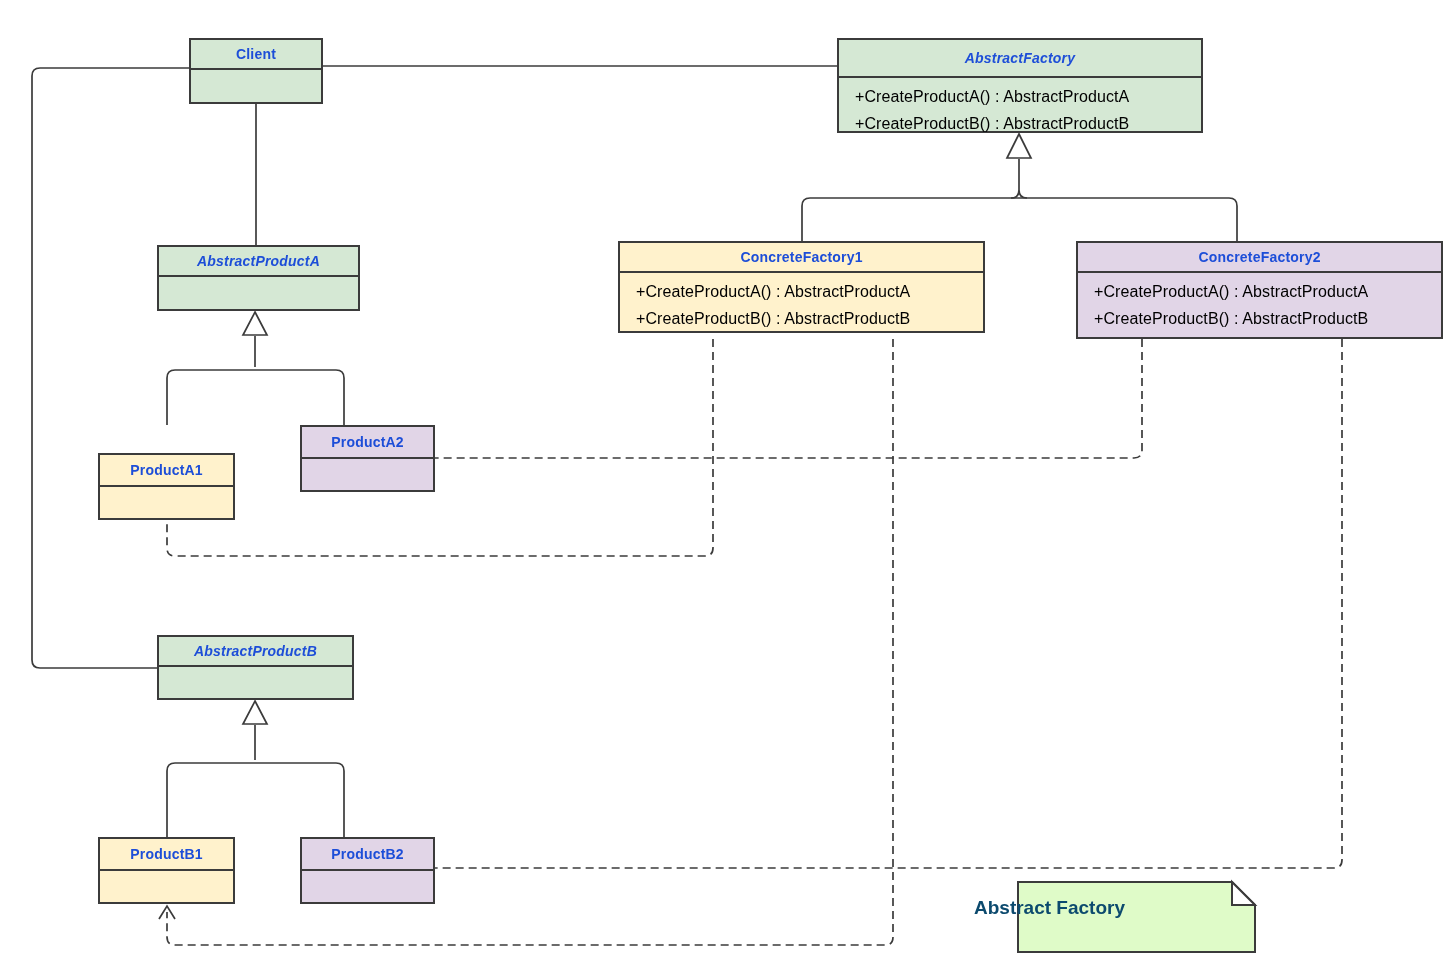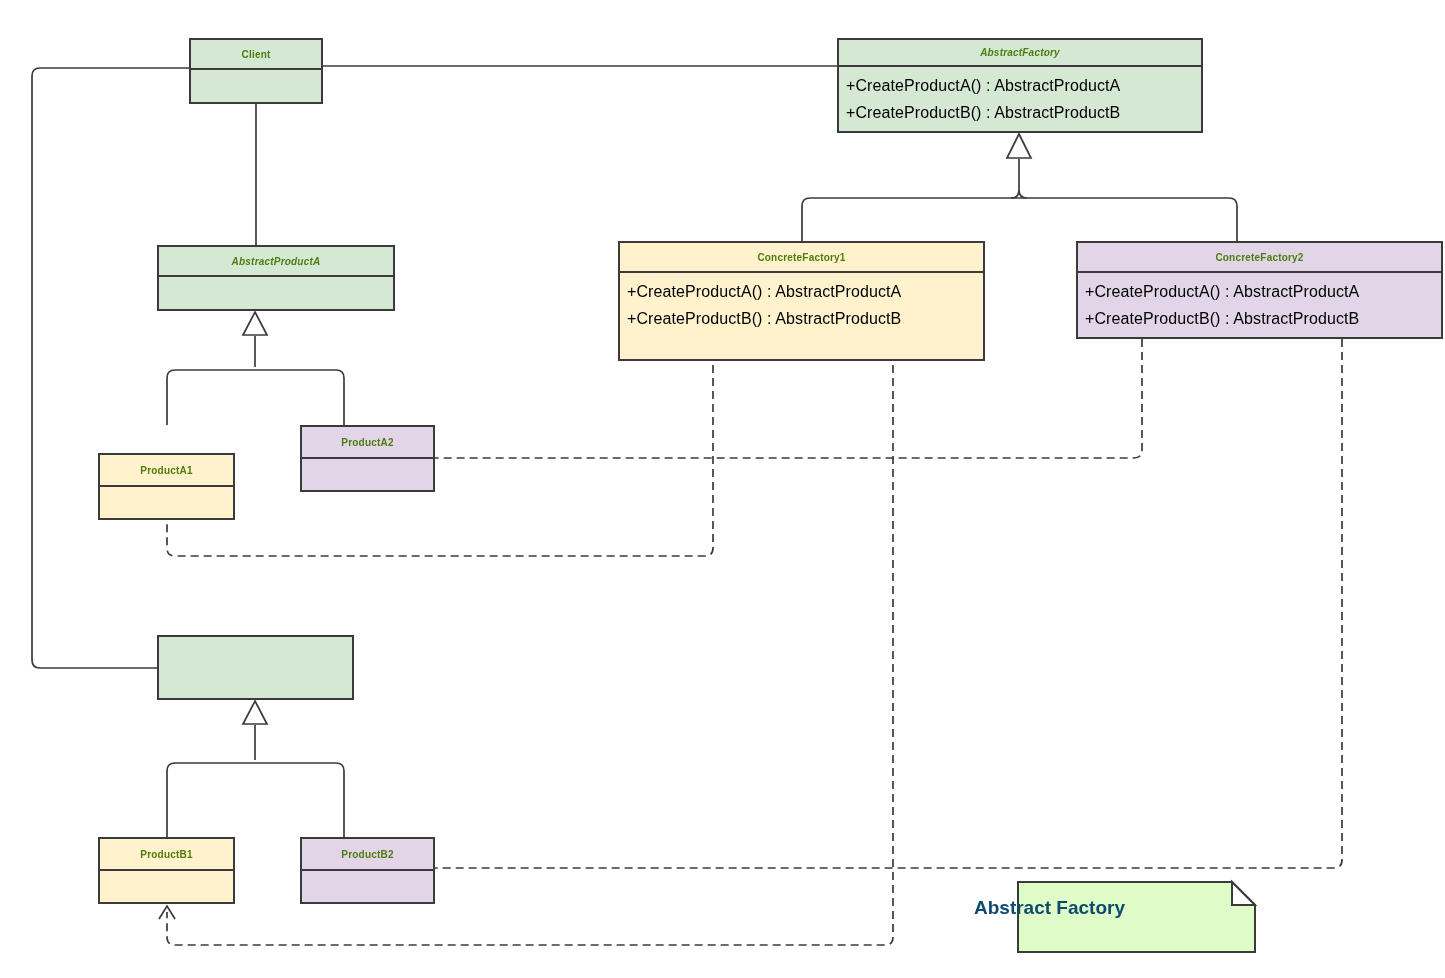--- a/index.html
+++ b/index.html
@@ -7,26 +7,26 @@
     position:relative;width:1445px;height:978px;background:#ffffff;
     font-family:"Liberation Sans", sans-serif;overflow:hidden;
   }
   svg.connector-layer{position:absolute;left:0;top:0;width:1445px;height:978px;}
   .uml-class{
     position:absolute;box-sizing:border-box;border:2px solid #3b3b3b;
     display:flex;flex-direction:column;background:#fff;
   }
   .ctitle{
     box-sizing:border-box;border-bottom:2px solid #3b3b3b;font-weight:bold;
-    font-size:10px;color:#4d7c0f;display:flex;align-items:center;justify-content:center;
+    font-size:14px;color:#1d4ed8;display:flex;align-items:center;justify-content:center;
     height:30px;flex:0 0 auto;letter-spacing:.2px;
   }
   .abstract .ctitle{font-style:italic;}
   .cbody{flex:1 1 auto;}
-  .cmethods{flex:1 1 auto;padding:5px 7px 0;font-size:16px;color:#000;}
+  .cmethods{flex:1 1 auto;padding:5px 16px 0;font-size:16px;color:#000;}
   .cmethods div{line-height:27px;white-space:nowrap;letter-spacing:.1px;}
   .fill-green{background:#d5e8d4;}
   .fill-green .ctitle{background:#d5e8d4;}
   .fill-yellow{background:#fff2cc;}
   .fill-yellow .ctitle{background:#fff2cc;}
   .fill-purple{background:#e1d5e7;margin-left:23px;}
   .fill-purple .ctitle{background:#e1d5e7;}
   .note-text{
     position:absolute;left:974px;top:897px;font-weight:bold;font-size:19px;color:#0c4a6e;
   }
@@ -96,59 +96,60 @@
       </g>
     </g>
   </svg>
 
   <div class="uml-class fill-green" style="left:189px;top:38px;width:134px;height:66px;">
     <div class="ctitle">Client</div>
     <div class="cbody"></div>
   </div>
 
   <div class="uml-class fill-green abstract" style="left:837px;top:38px;width:366px;height:95px;">
-    <div class="ctitle" style="height:27px">AbstractFactory</div>
+    <div class="ctitle" style="height:38px">AbstractFactory</div>
     <div class="cmethods">
       <div>+CreateProductA() : AbstractProductA</div>
       <div>+CreateProductB() : AbstractProductB</div>
     </div>
   </div>
 
-  <div class="uml-class fill-yellow" style="left:618px;top:241px;width:367px;height:120px;">
+  <div class="uml-class fill-yellow" style="left:618px;top:241px;width:367px;height:92px;">
     <div class="ctitle">ConcreteFactory1</div>
     <div class="cmethods">
       <div>+CreateProductA() : AbstractProductA</div>
       <div>+CreateProductB() : AbstractProductB</div>
     </div>
   </div>
 
   <div class="uml-class fill-purple" style="left:1053px;top:241px;width:367px;height:98px;">
     <div class="ctitle">ConcreteFactory2</div>
     <div class="cmethods">
       <div>+CreateProductA() : AbstractProductA</div>
       <div>+CreateProductB() : AbstractProductB</div>
     </div>
   </div>
 
-  <div class="uml-class fill-green abstract" style="left:157px;top:245px;width:238px;height:66px;">
+  <div class="uml-class fill-green abstract" style="left:157px;top:245px;width:203px;height:66px;">
     <div class="ctitle">AbstractProductA</div>
     <div class="cbody"></div>
   </div>
 
   <div class="uml-class fill-yellow" style="left:98px;top:425px;width:137px;height:67px;margin-top:28px;">
     <div class="ctitle" style="height:32px">ProductA1</div>
     <div class="cbody"></div>
   </div>
 
   <div class="uml-class fill-purple" style="left:277px;top:425px;width:135px;height:67px;">
     <div class="ctitle" style="height:32px">ProductA2</div>
     <div class="cbody"></div>
   </div>
 
   <div class="uml-class fill-green abstract" style="left:157px;top:635px;width:197px;height:65px;">
+    <div class="ctitle">AbstractProductB</div>
     <div class="cbody"></div>
   </div>
 
   <div class="uml-class fill-yellow" style="left:98px;top:837px;width:137px;height:67px;">
     <div class="ctitle" style="height:32px">ProductB1</div>
     <div class="cbody"></div>
   </div>
 
   <div class="uml-class fill-purple" style="left:277px;top:837px;width:135px;height:67px;justify-content:center;">
     <div class="ctitle" style="height:32px">ProductB2</div>

